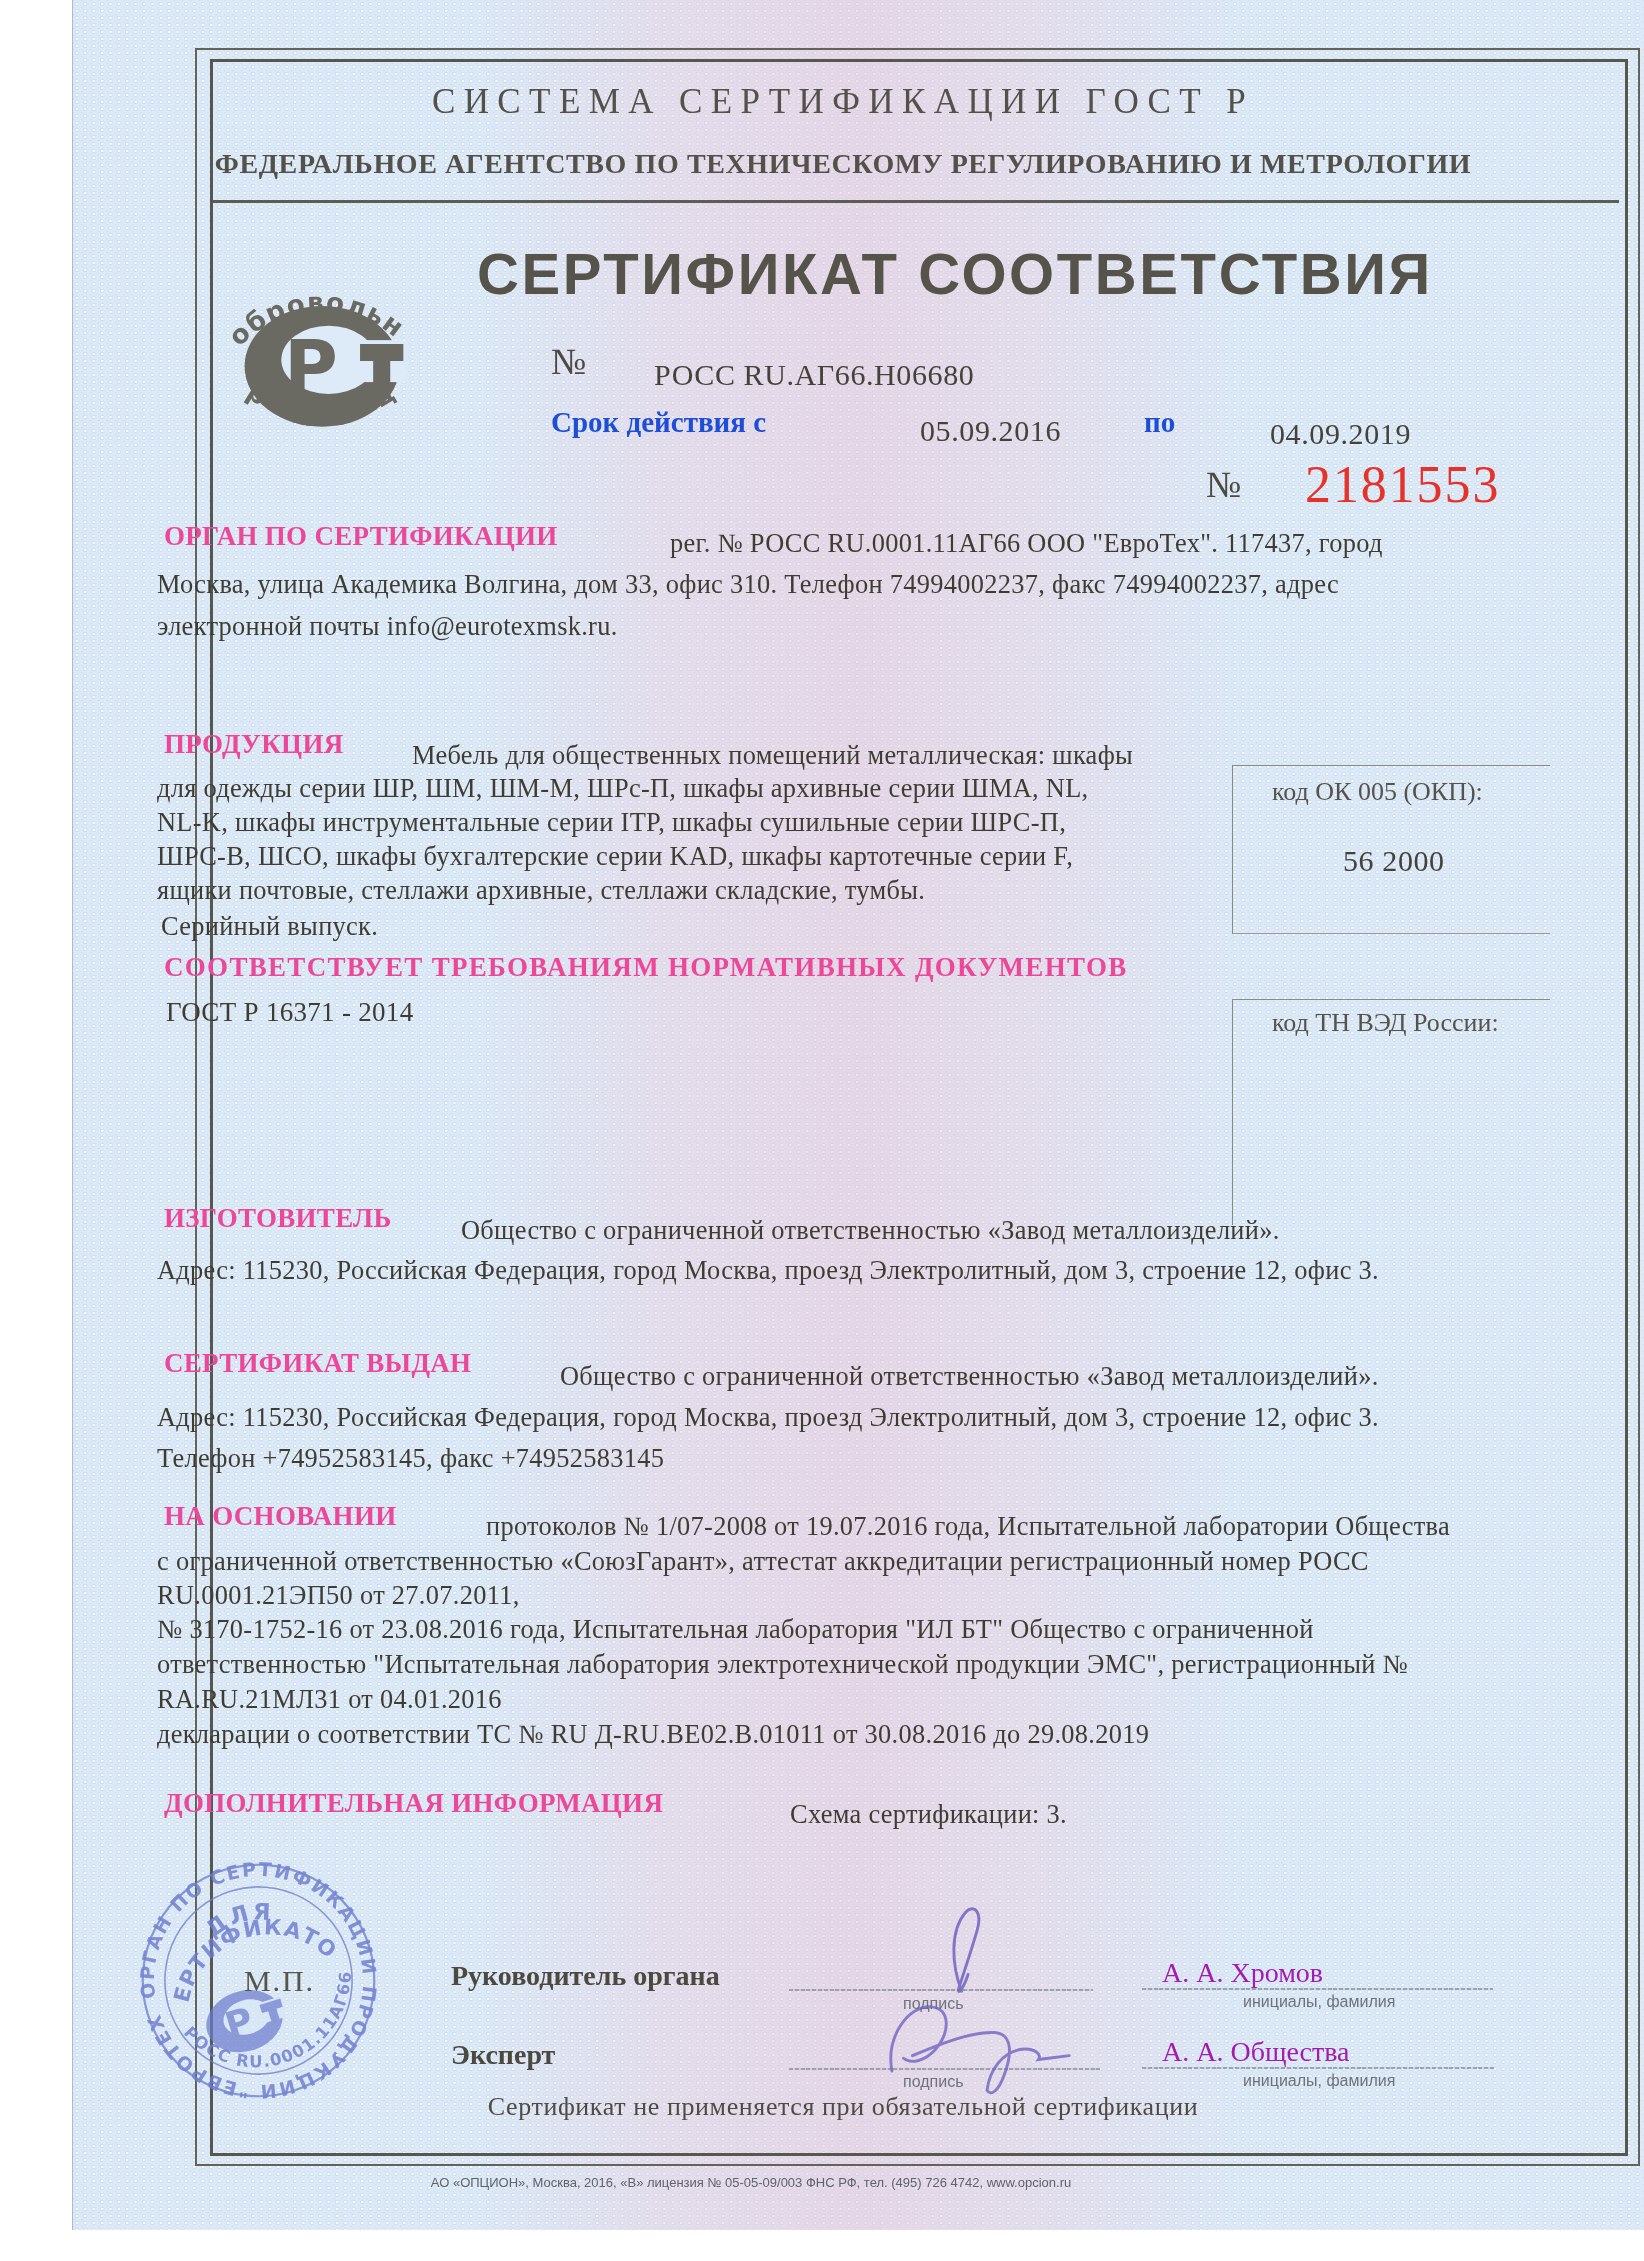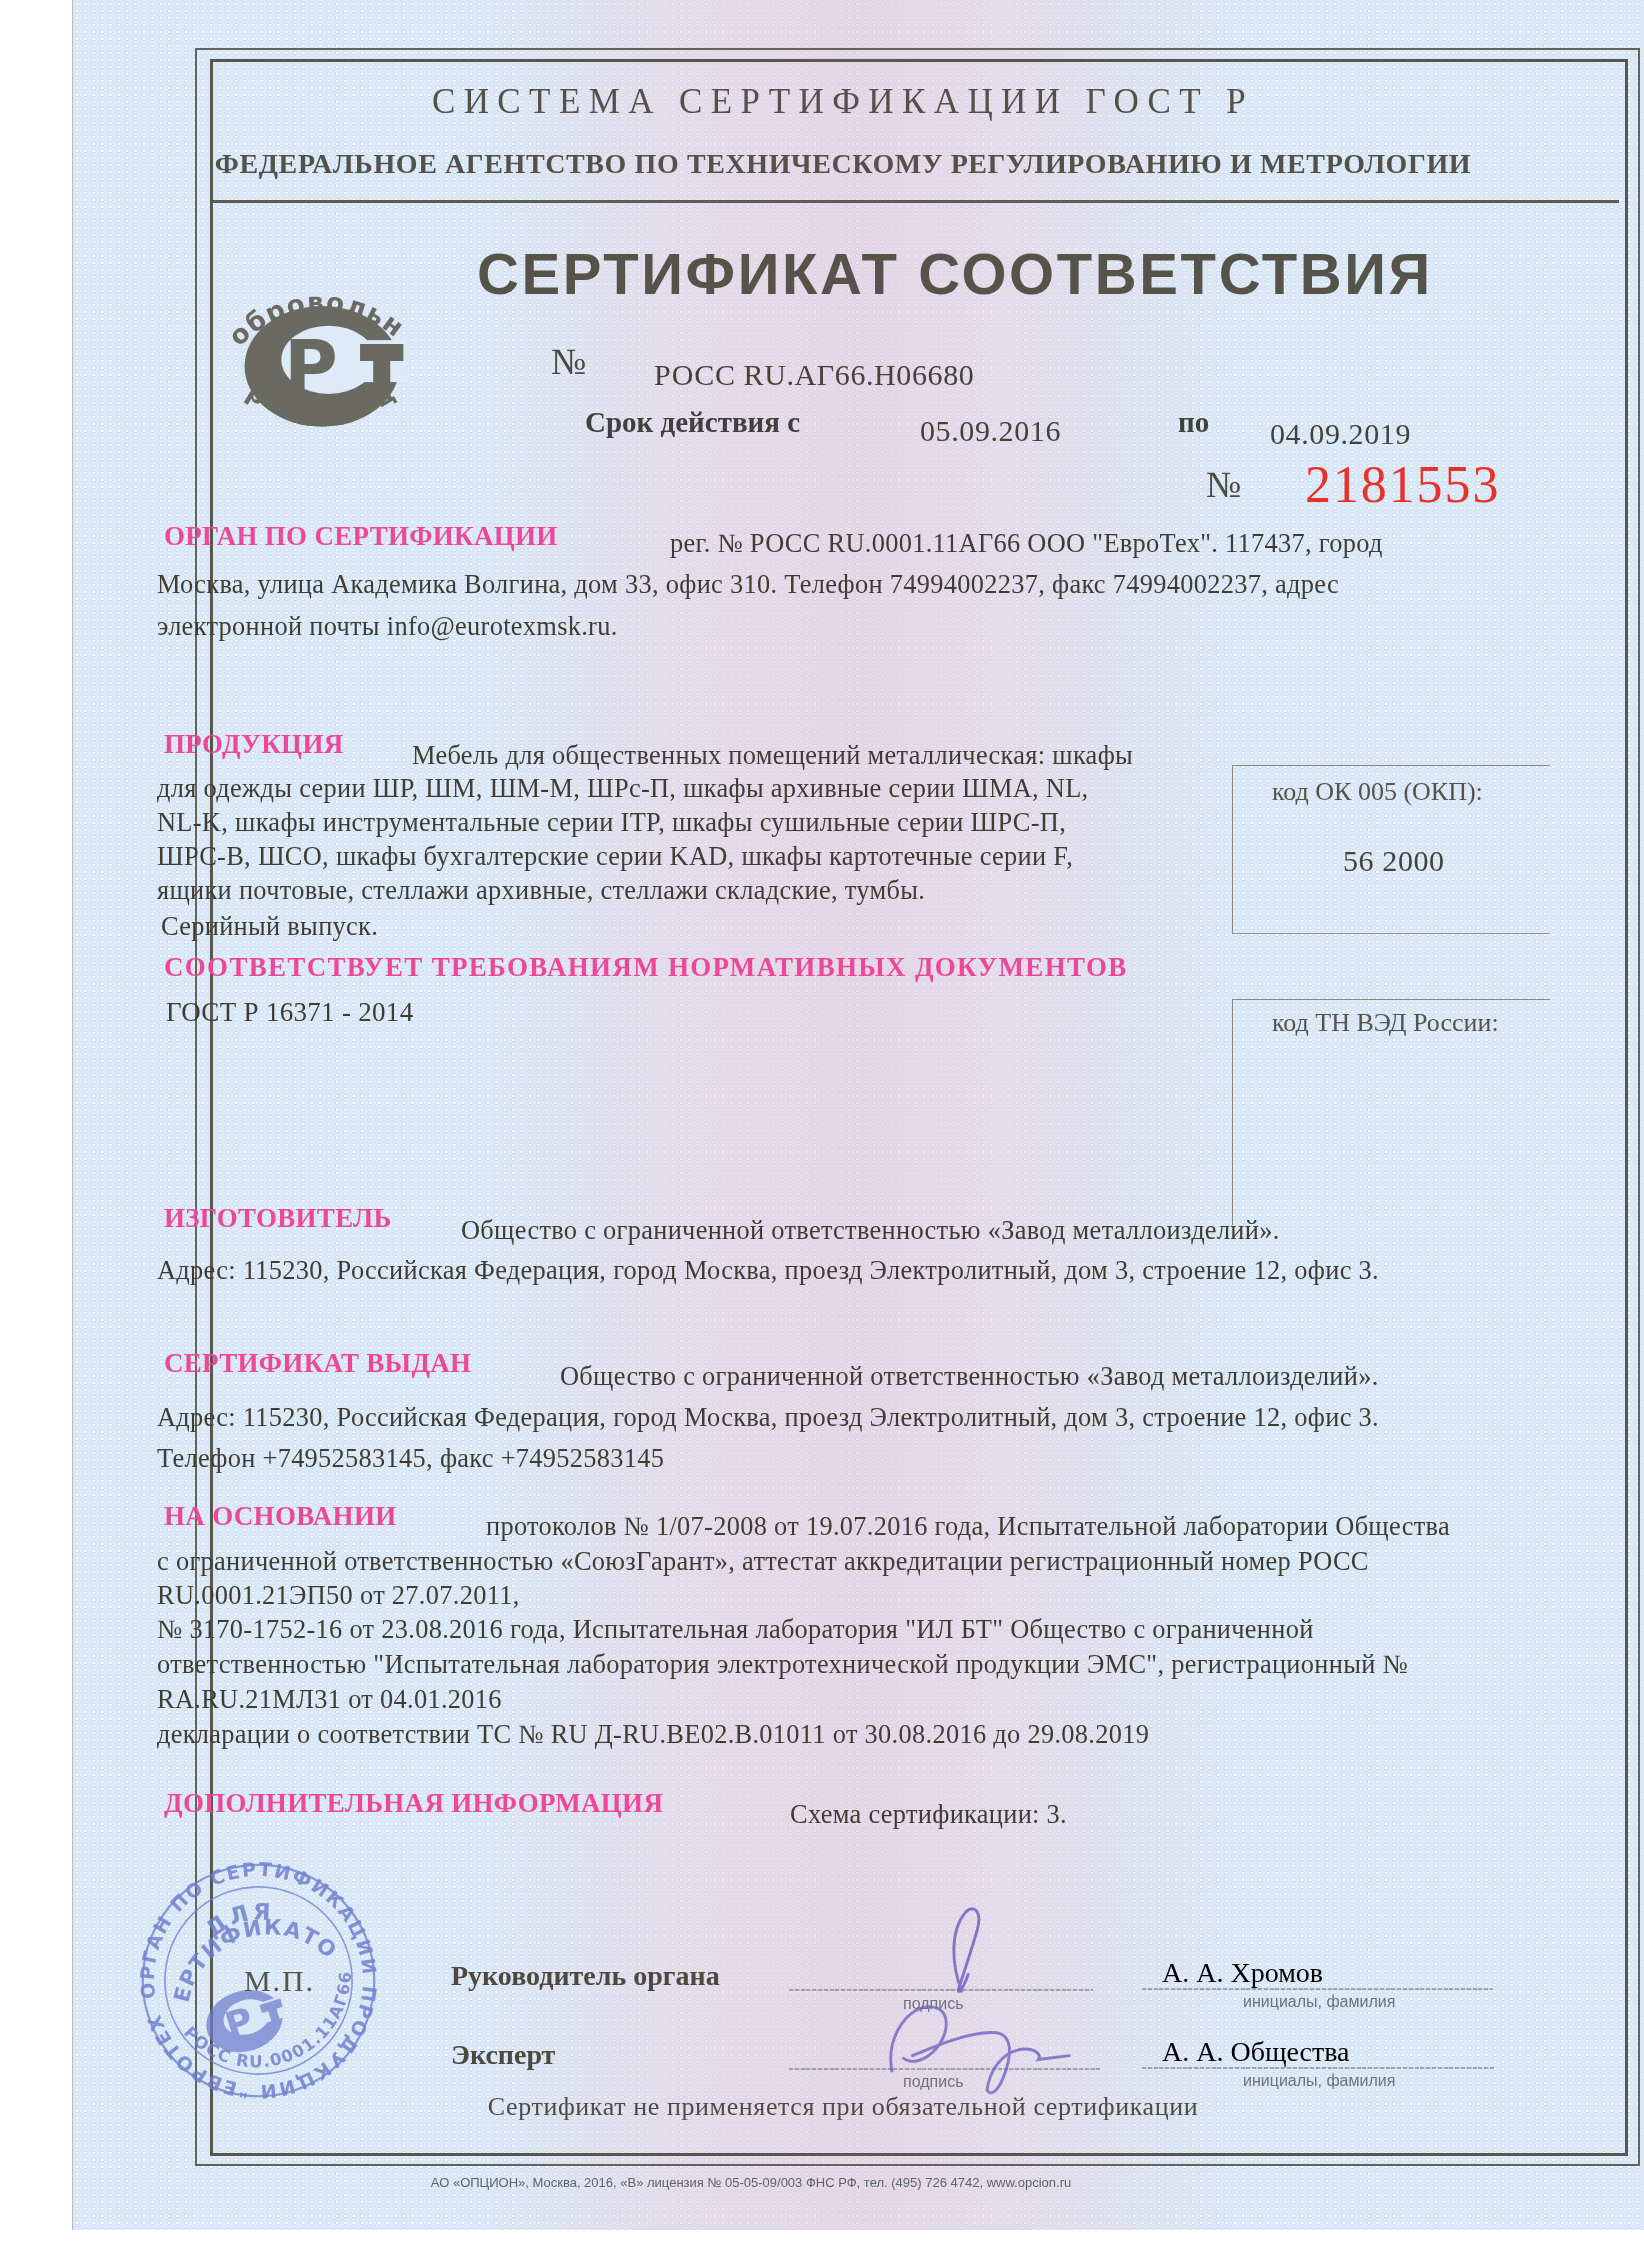--- a/index.html
+++ b/index.html
@@ -20,28 +20,28 @@
   .abs{position:absolute; white-space:nowrap;}
   .frame-outer{position:absolute; left:122px; top:48px; width:1441px; height:2114px; border:2.6px solid #63635a;}
   .frame-inner{position:absolute; left:137px; top:59px; width:1412px; height:2091px; border:3.2px solid #57574f;}
   .hsep{position:absolute; left:140px; top:200px; width:1406px; height:2.6px; background:#5d5d55;}
   .h1{left:137px; top:82px; width:1412px; text-align:center; font-size:35px; letter-spacing:8.4px; color:#53514a;}
   .h2{left:137px; top:148px; width:1412px; text-align:center; font-size:28px; font-weight:bold; letter-spacing:0.6px; color:#53514a;}
   .doc-title{left:477px; top:240px; font-family:"Liberation Sans",sans-serif; font-weight:bold; font-size:58px; letter-spacing:2.6px; color:#55534a;}
   .lbl{font-weight:bold; font-size:27px; color:#ec4899; letter-spacing:0.3px;}
   .body-line{font-size:26.4px; color:#3f3c33; letter-spacing:0.3px;}
   .serifv{font-size:30px; color:#45423a; letter-spacing:0.6px;}
-  .boldserif{font-weight:bold; font-size:29px; color:#404040;margin-left:34px;}
+  .boldserif{font-weight:bold; font-size:29px; color:#1d4ed8;}
   .blank-no{font-size:37px; color:#4c4a42;}
   .blank-digits{font-family:Liberation Serif, serif; font-size:52px; letter-spacing:1.9px;margin-left:44px;}
   .codebox{position:absolute; border-left:1.9px solid #8a8a82; border-top:1.9px solid #8a8a82;}
   .codebox.okp{border-bottom:1.3px solid #9a9a92;}
   .box-lbl{font-size:26px; color:#55534b;}
   .sigrole{font-weight:bold; font-size:28px; color:#4b4940;}
-  .signame{font-size:28px; color:#000000;}
+  .signame{font-size:28px; color:#a21caf;}
   .sigline{position:absolute; height:1.9px; opacity:.75;
     background:repeating-linear-gradient(90deg,#878d98 0 3.9px, rgba(135,141,152,.25) 3.9px 5.8px);}
   .sigcap{font-family:"Liberation Sans",sans-serif; font-size:16px; color:#6e737b;}
   .footer-note{left:137px; top:2092px; width:1412px; text-align:center; font-size:26px; letter-spacing:0.6px; color:#4d4b43;}
   .imprint{left:258px; top:2175px; width:986px; text-align:center; font-family:"Liberation Sans",sans-serif; font-size:13px; color:#5f636b;}
   .mp{font-size:30px; letter-spacing:1.9px; color:#56554c;}
   svg text{font-family:"DejaVu Sans",sans-serif;}
   .arc-txt{font-size:40px; font-weight:bold; fill:#6a6a62; letter-spacing:2px;}
   .stamp-wrap{position:absolute; left:132px; top:1854px; width:253px; height:253px; transform:rotate(-17deg); opacity:.9;}
 </style>

